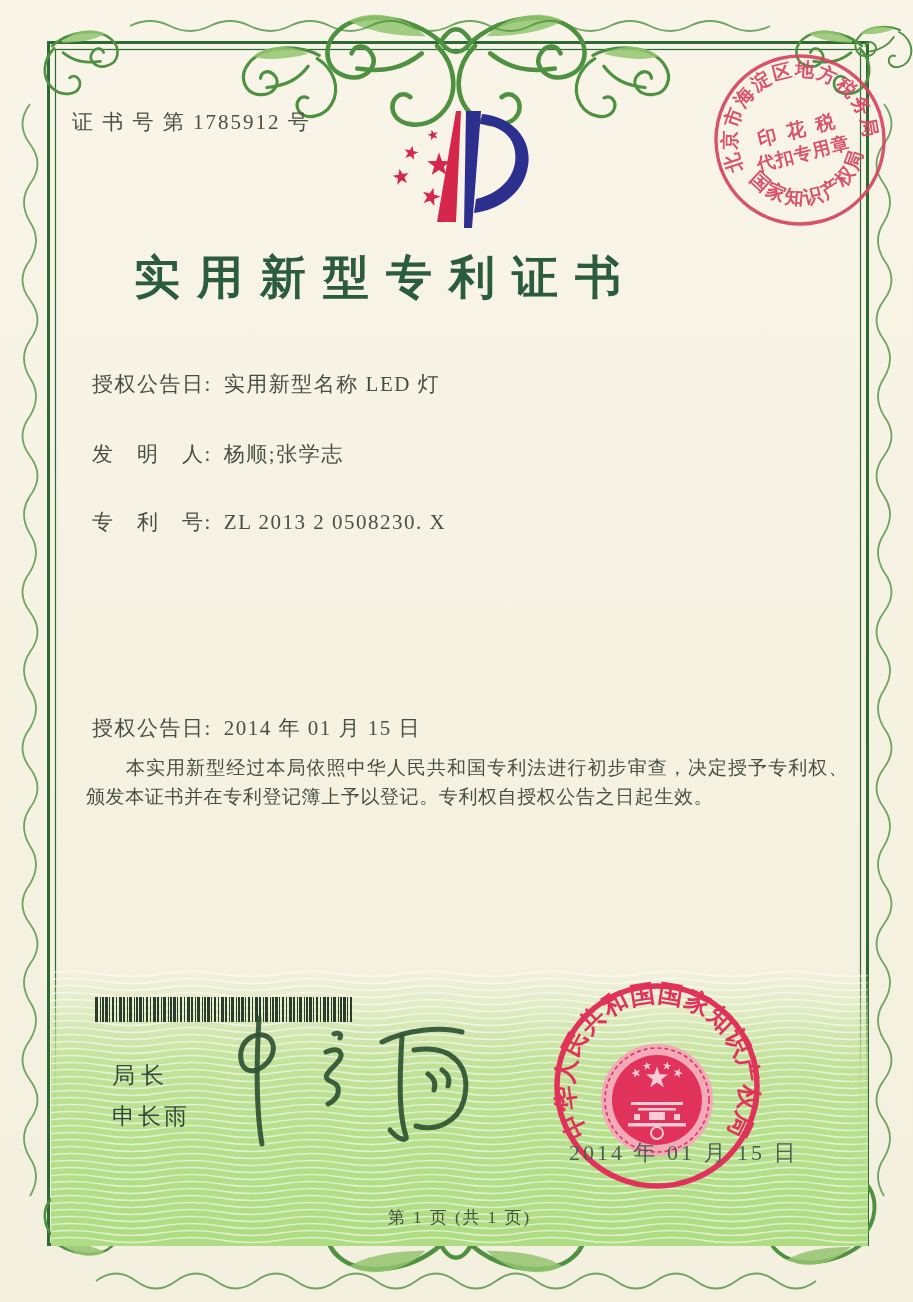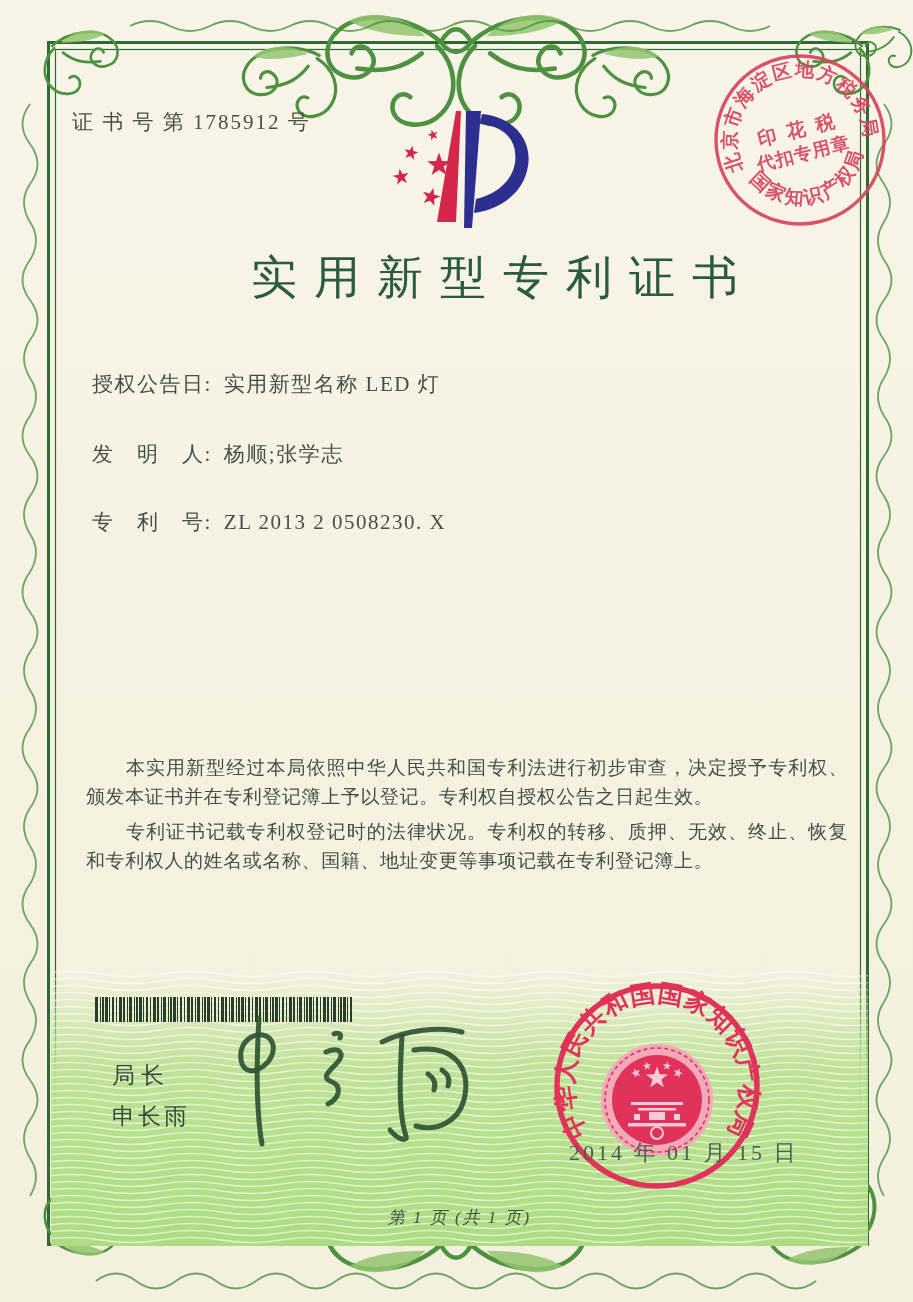--- a/index.html
+++ b/index.html
@@ -14,21 +14,21 @@
         background:linear-gradient(180deg,#f8f4e8 0%,#f6f2e2 55%,#f4f0e0 100%);}
   .abs{position:absolute;}
 
   #frame-svg{position:absolute;left:0;top:0;width:913px;height:1302px;pointer-events:none;}
   .frame-line{fill:none;stroke:var(--frame-green);}
   .fl{fill:none;stroke:var(--flourish-green);stroke-width:2.4;stroke-linecap:round;}
   .fl-fill{fill:var(--flourish-leaf);stroke:none;opacity:.85;}
   .vine{fill:none;stroke:var(--flourish-green);stroke-width:1.8;opacity:.8;}
 
   #cert-no{left:72px;top:108px;font-size:21px;letter-spacing:2px;color:#4a4f44;}
-  #title{left:0;top:247px;width:755px;text-align:right;font-size:46px;font-weight:normal;
+  #title{left:0;top:247px;width:755px;text-align:center;font-size:46px;font-weight:bold;
          color:var(--title-green);letter-spacing:17px;text-indent:17px;}
 
   .field{left:92px;font-size:21px;color:var(--body-text);letter-spacing:1.5px;white-space:nowrap;}
   .field .lbl{margin-right:12px;}
 
   #paragraphs{left:86px;top:753px;width:762px;}
   #paragraphs p{margin:0 0 6px 0;font-size:19px;line-height:29px;color:var(--body-text);
                 text-align:justify;text-indent:2.1em;letter-spacing:.6px;}
 
   
@@ -49,21 +49,21 @@
   #signer-title{left:61px;top:90px;font-size:23px;color:#35493b;letter-spacing:6px;position:absolute;}
   #signer-name{left:61px;top:131px;font-size:23px;color:#35493b;letter-spacing:3px;position:absolute;}
   #signature{position:absolute;left:155px;top:42px;width:300px;height:140px;}
   #signature path{fill:none;stroke:var(--signature-ink);stroke-width:5;stroke-linecap:round;opacity:.92;}
   #office-seal{position:absolute;left:500px;top:10px;width:212px;height:212px;}
   #office-seal .ring{fill:none;stroke:var(--seal-red);stroke-width:5.5;}
   #office-seal text{fill:var(--seal-red);font-weight:bold;font-family:"Liberation Serif",serif;}
   #issue-date{position:absolute;left:518px;top:168px;font-size:22px;color:#4e5d50;
               letter-spacing:3px;z-index:5;}
   #page-footer{position:absolute;left:0;top:236px;width:100%;text-align:center;
-               font-size:17px;color:#42503f;letter-spacing:2px;font-style:italic;}
+               font-size:17px;color:#42503f;letter-spacing:2px;}
 </style>
 </head>
 <body>
 
 <div id="page">
 
   <svg id="frame-svg" viewBox="0 0 913 1302" xmlns="http://www.w3.org/2000/svg">
     <defs>
       <g id="curlA">
         <path class="fl" d="M0,0 C16,-14 42,-17 54,-6 C63,2 61,15 50,18 C40,21 33,13 36,7 C39,1 45,1 47,6"></path>
@@ -136,24 +136,26 @@
 
   <div class="field abs" style="top:370px">
     <span class="lbl">授权公告日:</span><span>实用新型名称 LED 灯</span>
   </div>
   <div class="field abs" style="top:440px">
     <span class="lbl">发　明　人:</span><span>杨顺;张学志</span>
   </div>
   <div class="field abs" style="top:508px">
     <span class="lbl">专　利　号:</span><span>ZL 2013 2 0508230. X</span>
   </div>
+  <div class="field abs" style="top:714px">
+    <span class="lbl">授权公告日:</span><span>2014 年 01 月 15 日</span>
+  </div>
 
   <div id="paragraphs" class="abs">
     <p>本实用新型经过本局依照中华人民共和国专利法进行初步审查，决定授予专利权、颁发本证书并在专利登记簿上予以登记。专利权自授权公告之日起生效。</p>
-    <p>专利证书记载专利权登记时的法律状况。专利权的转移、质押、无效、终止、恢复和专利权人的姓名或名称、国籍、地址变更等事项记载在专利登记簿上。</p>
   </div>
 
   <div id="panel" class="abs">
     <svg id="waves" viewBox="0 0 817 276" preserveAspectRatio="none" xmlns="http://www.w3.org/2000/svg">
         <path d="M-10,4 q 30,-5 60,0 q 30,5 60,0 q 30,-5 60,0 q 30,5 60,0 q 30,-5 60,0 q 30,5 60,0 q 30,-5 60,0 q 30,5 60,0 q 30,-5 60,0 q 30,5 60,0 q 30,-5 60,0 q 30,5 60,0 q 30,-5 60,0 q 30,5 60,0 q 30,-5 60,0 q 30,5 60,0" fill="none" stroke="rgba(255,255,255,0.6)" stroke-width="1.3"></path>
         <path d="M-10,11 q 30,-5 60,0 q 30,5 60,0 q 30,-5 60,0 q 30,5 60,0 q 30,-5 60,0 q 30,5 60,0 q 30,-5 60,0 q 30,5 60,0 q 30,-5 60,0 q 30,5 60,0 q 30,-5 60,0 q 30,5 60,0 q 30,-5 60,0 q 30,5 60,0 q 30,-5 60,0 q 30,5 60,0" fill="none" stroke="rgba(255,255,255,0.6)" stroke-width="1.3"></path>
         <path d="M-10,18 q 30,-5 60,0 q 30,5 60,0 q 30,-5 60,0 q 30,5 60,0 q 30,-5 60,0 q 30,5 60,0 q 30,-5 60,0 q 30,5 60,0 q 30,-5 60,0 q 30,5 60,0 q 30,-5 60,0 q 30,5 60,0 q 30,-5 60,0 q 30,5 60,0 q 30,-5 60,0 q 30,5 60,0" fill="none" stroke="rgba(255,255,255,0.6)" stroke-width="1.3"></path>
         <path d="M-10,25 q 30,-5 60,0 q 30,5 60,0 q 30,-5 60,0 q 30,5 60,0 q 30,-5 60,0 q 30,5 60,0 q 30,-5 60,0 q 30,5 60,0 q 30,-5 60,0 q 30,5 60,0 q 30,-5 60,0 q 30,5 60,0 q 30,-5 60,0 q 30,5 60,0 q 30,-5 60,0 q 30,5 60,0" fill="none" stroke="rgba(255,255,255,0.6)" stroke-width="1.3"></path>
         <path d="M-10,32 q 30,-5 60,0 q 30,5 60,0 q 30,-5 60,0 q 30,5 60,0 q 30,-5 60,0 q 30,5 60,0 q 30,-5 60,0 q 30,5 60,0 q 30,-5 60,0 q 30,5 60,0 q 30,-5 60,0 q 30,5 60,0 q 30,-5 60,0 q 30,5 60,0 q 30,-5 60,0 q 30,5 60,0" fill="none" stroke="rgba(255,255,255,0.6)" stroke-width="1.3"></path>
         <path d="M-10,39 q 30,-5 60,0 q 30,5 60,0 q 30,-5 60,0 q 30,5 60,0 q 30,-5 60,0 q 30,5 60,0 q 30,-5 60,0 q 30,5 60,0 q 30,-5 60,0 q 30,5 60,0 q 30,-5 60,0 q 30,5 60,0 q 30,-5 60,0 q 30,5 60,0 q 30,-5 60,0 q 30,5 60,0" fill="none" stroke="rgba(255,255,255,0.6)" stroke-width="1.3"></path>

